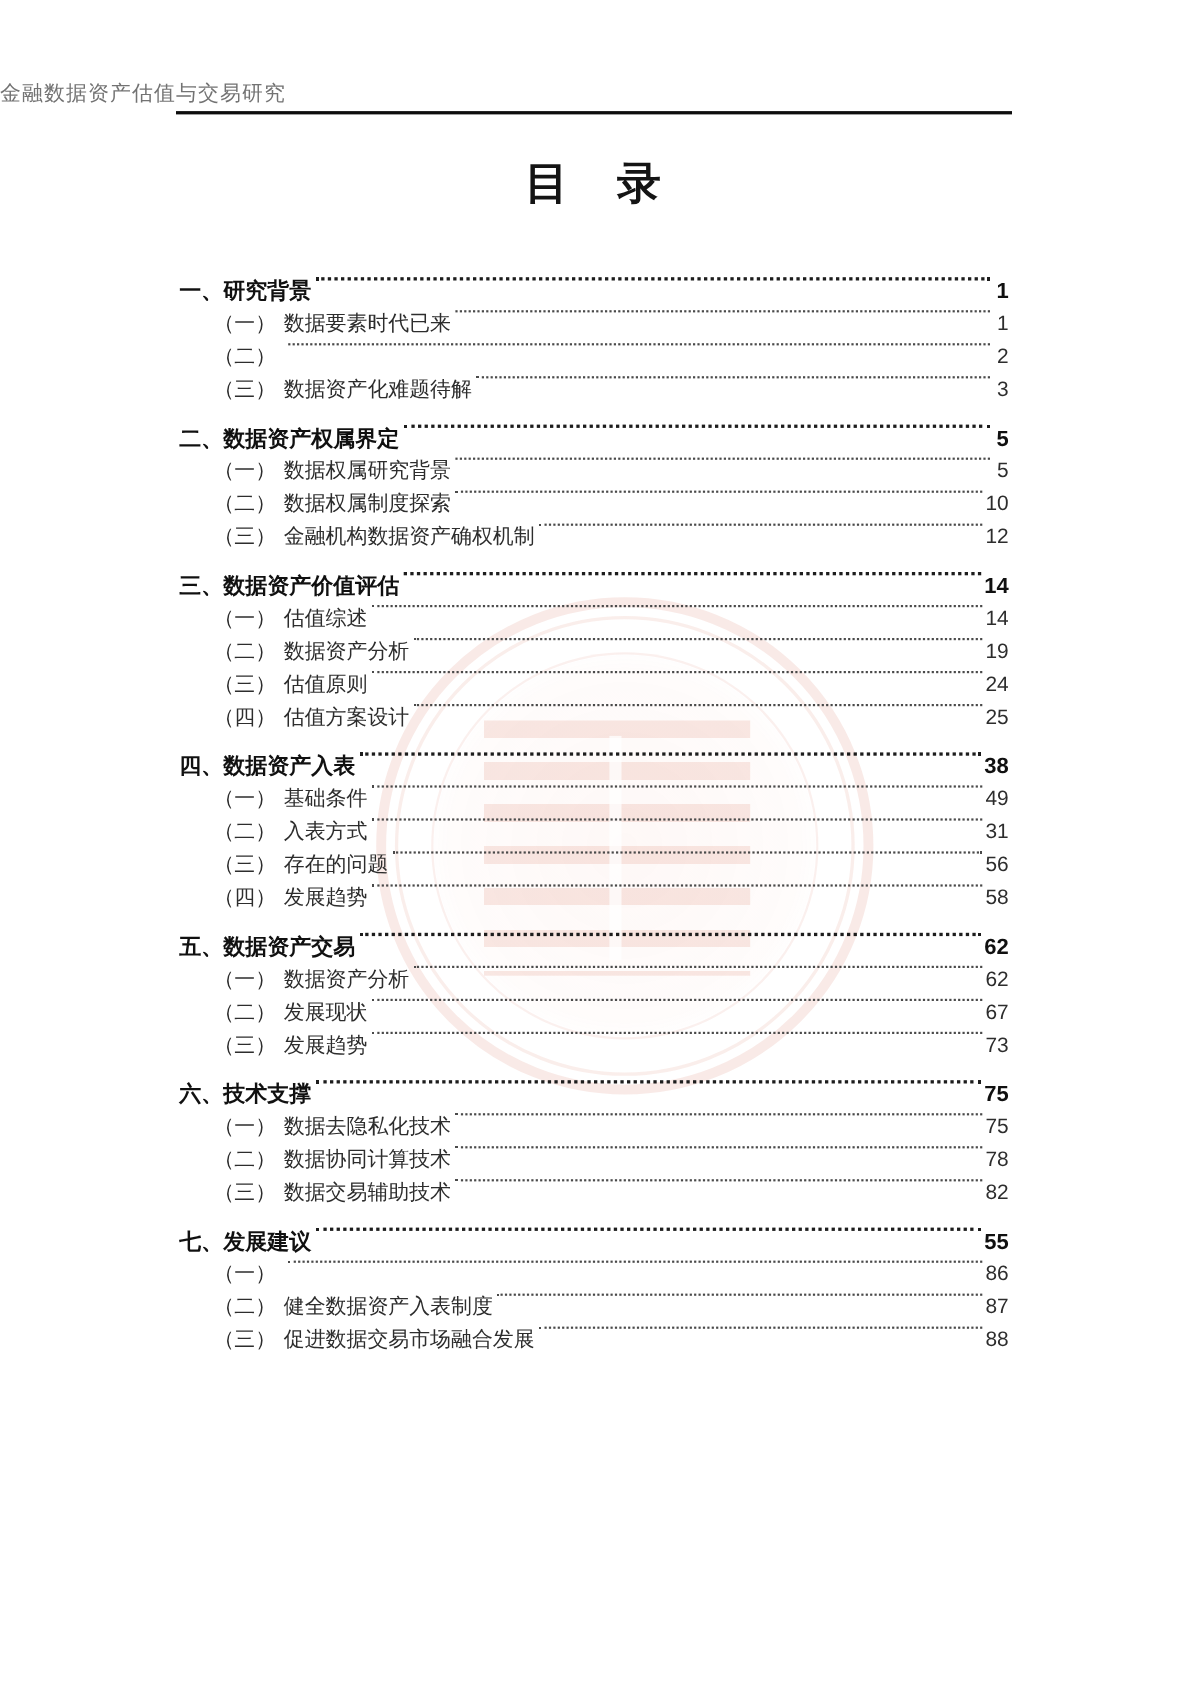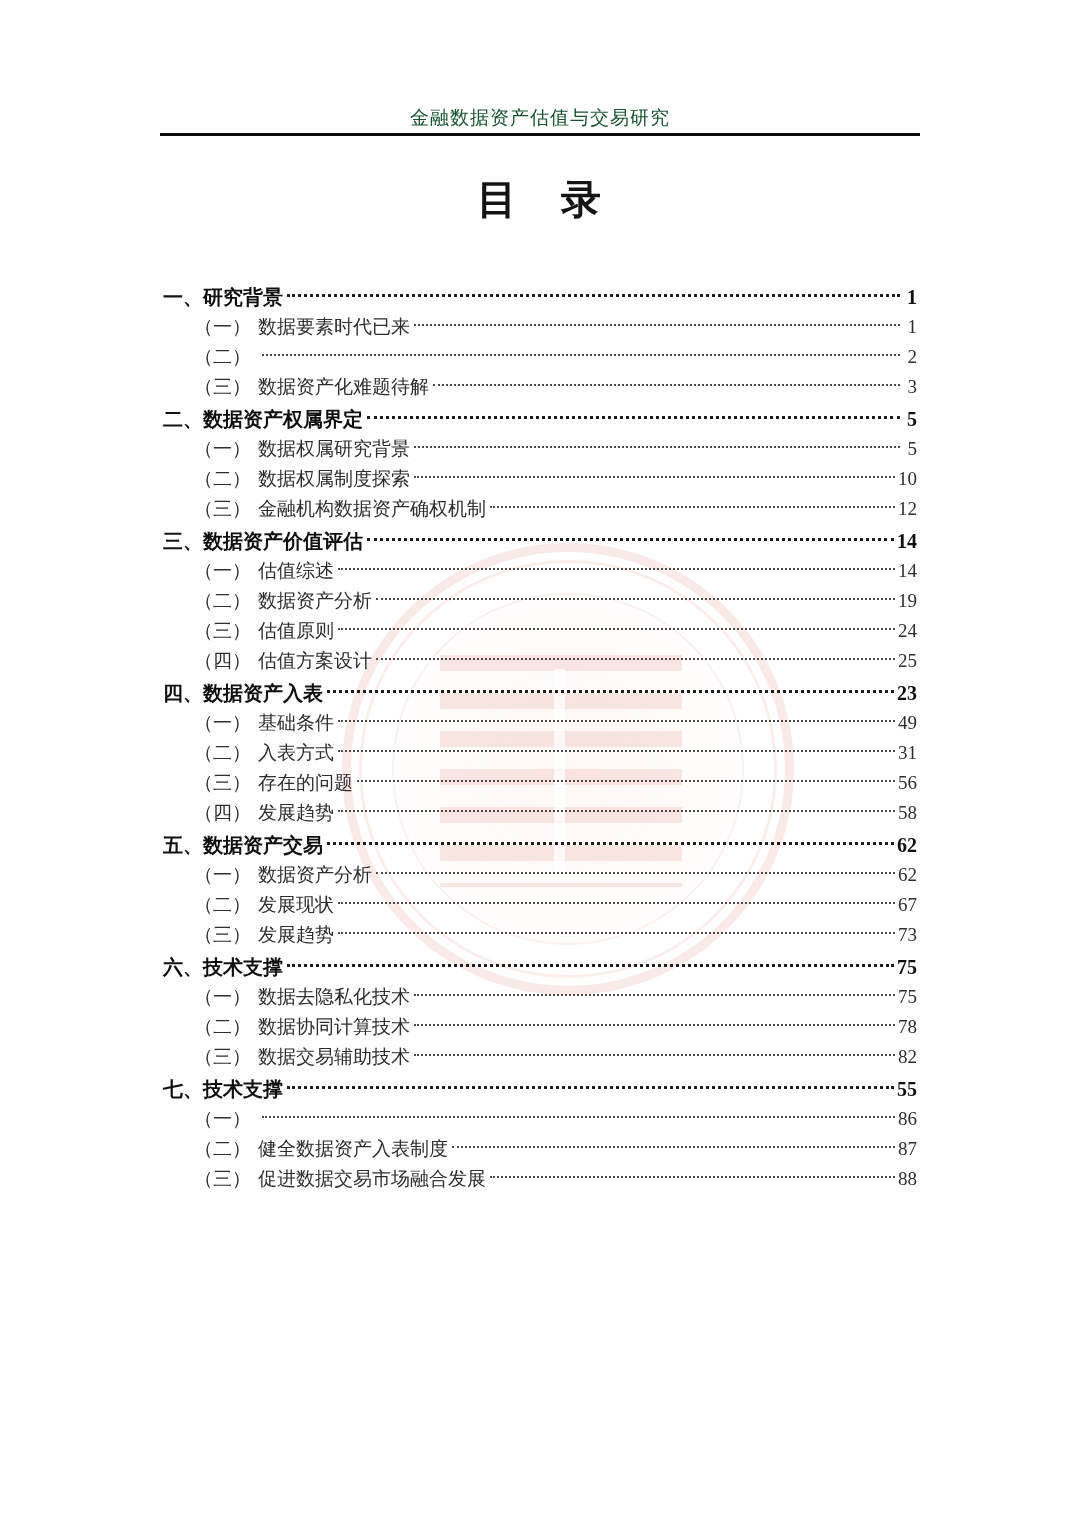--- a/index.html
+++ b/index.html
@@ -64,26 +64,25 @@
     content: "";
     position: absolute;
     left: 47%; top: 6%; bottom: 6%;
     width: 11px;
     background: rgba(255, 255, 255, 0.75);
   }
 
   
   .content { position: relative; z-index: 1; }
   .running-header {
-    padding-top: 106px;
-    text-align: center;
+    padding-top: 74px;
     font-family: "Liberation Serif", "DejaVu Serif", serif;
     font-size: 19px;
     line-height: 24px;
-    color: #14532d;
+    color: #737373;
     letter-spacing: 1px;
   }
   .header-rule {
     margin: 3px 160px 0 160px;
     height: 3px;
     background: #0d0d0d;
   }
   .doc-title {
     margin: 40px 0 0 0;
     text-align: center;
@@ -91,23 +90,23 @@
     line-height: 46px;
     font-weight: 700;
     color: #141414;
     letter-spacing: 2px;
   }
 
   
   .toc {
     margin: 62px 163px 0 163px;
   }
-  .toc-row { display: flex; align-items: center; font-family: Liberation Serif, serif; }
+  .toc-row { display: flex; align-items: flex-start; }
   .toc-section {
-    margin-top: 6px;
+    margin-top: 18px;
     font-size: 20px;
     line-height: 26px;
     font-weight: 700;
     color: #101010;
   }
   .toc-section:first-child { margin-top: 0; }
   .toc-item {
     margin-top: 4px;
     padding-left: 31px;
     font-size: 19px;
@@ -236,21 +235,21 @@
   <div class="toc-row toc-item">
     <span class="prefix">（四）</span>
     <span class="lbl">估值方案设计</span>
     <span class="leader"></span>
     <span class="pg">25</span>
   </div>
 
   <div class="toc-row toc-section">
     <span class="lbl">四、数据资产入表</span>
     <span class="leader"></span>
-    <span class="pg">23</span>
+    <span class="pg">38</span>
   </div>
 
   <div class="toc-row toc-item">
     <span class="prefix">（一）</span>
     <span class="lbl">基础条件</span>
     <span class="leader"></span>
     <span class="pg">49</span>
   </div>
 
   <div class="toc-row toc-item">
@@ -322,21 +321,21 @@
   </div>
 
   <div class="toc-row toc-item">
     <span class="prefix">（三）</span>
     <span class="lbl">数据交易辅助技术</span>
     <span class="leader"></span>
     <span class="pg">82</span>
   </div>
 
   <div class="toc-row toc-section">
-    <span class="lbl">七、技术支撑</span>
+    <span class="lbl">七、发展建议</span>
     <span class="leader"></span>
     <span class="pg">55</span>
   </div>
 
   <div class="toc-row toc-item">
     <span class="prefix">（一）</span>
     <span class="leader"></span>
     <span class="pg">86</span>
   </div>
 

